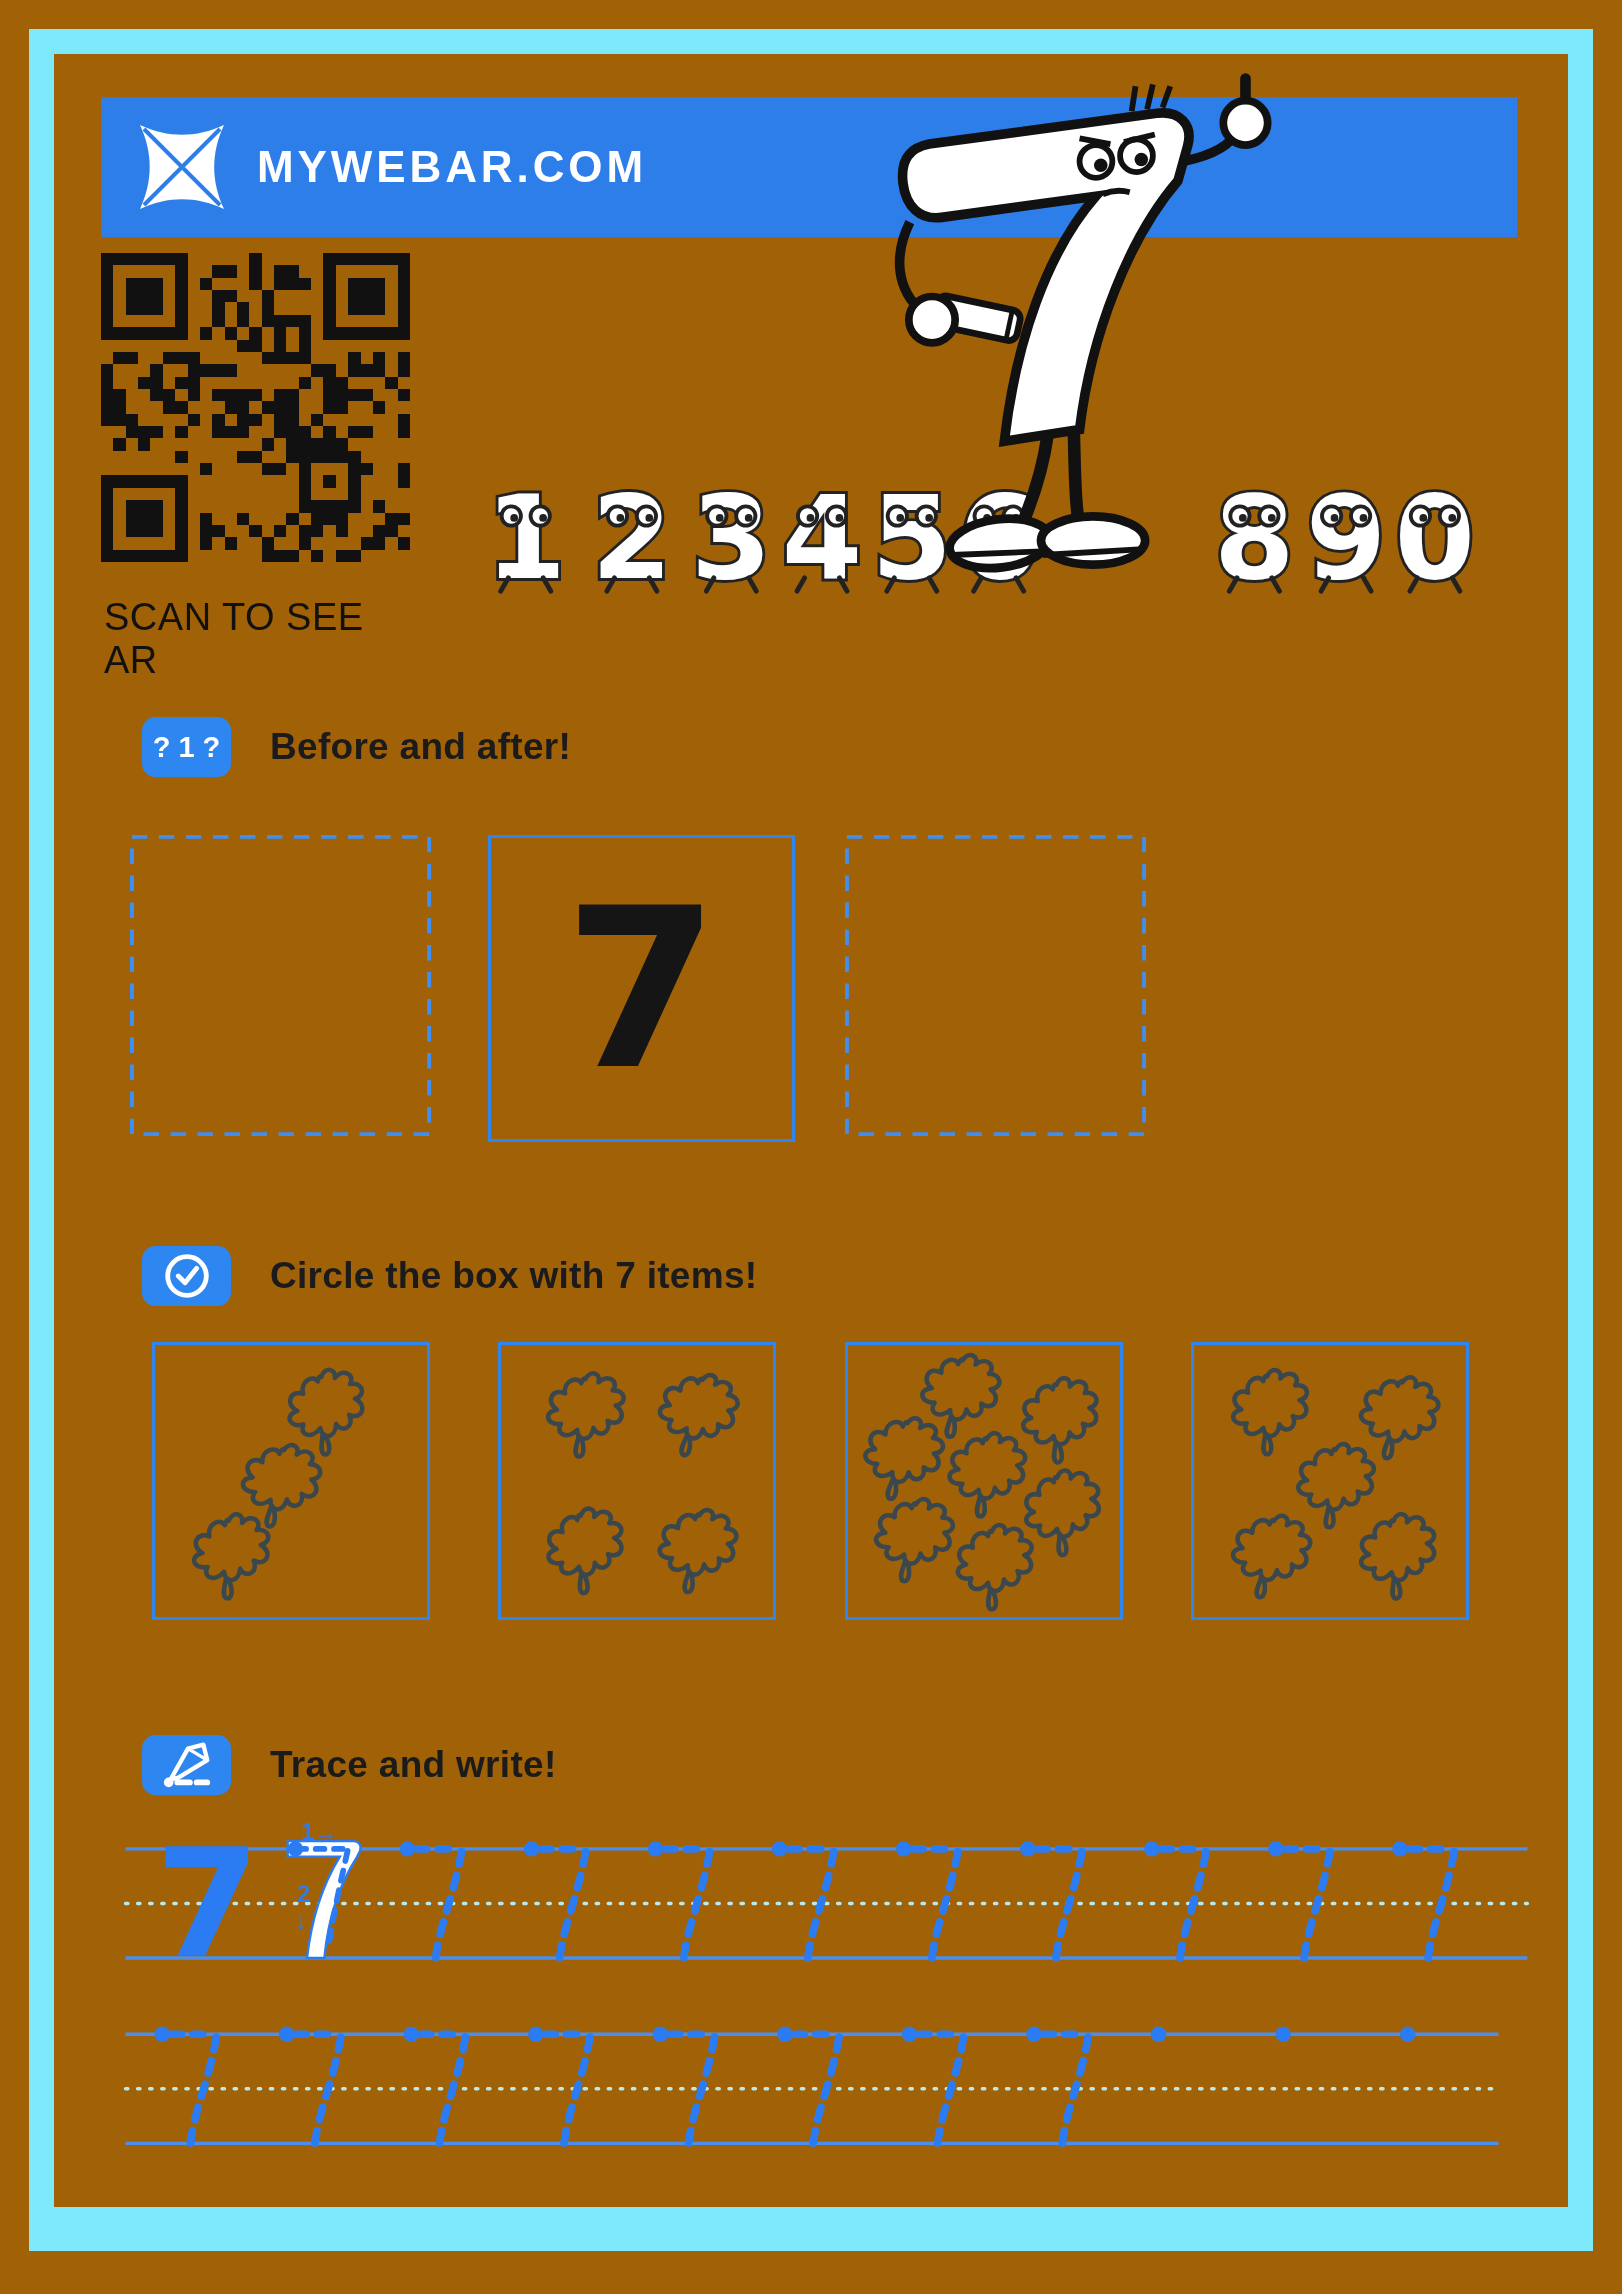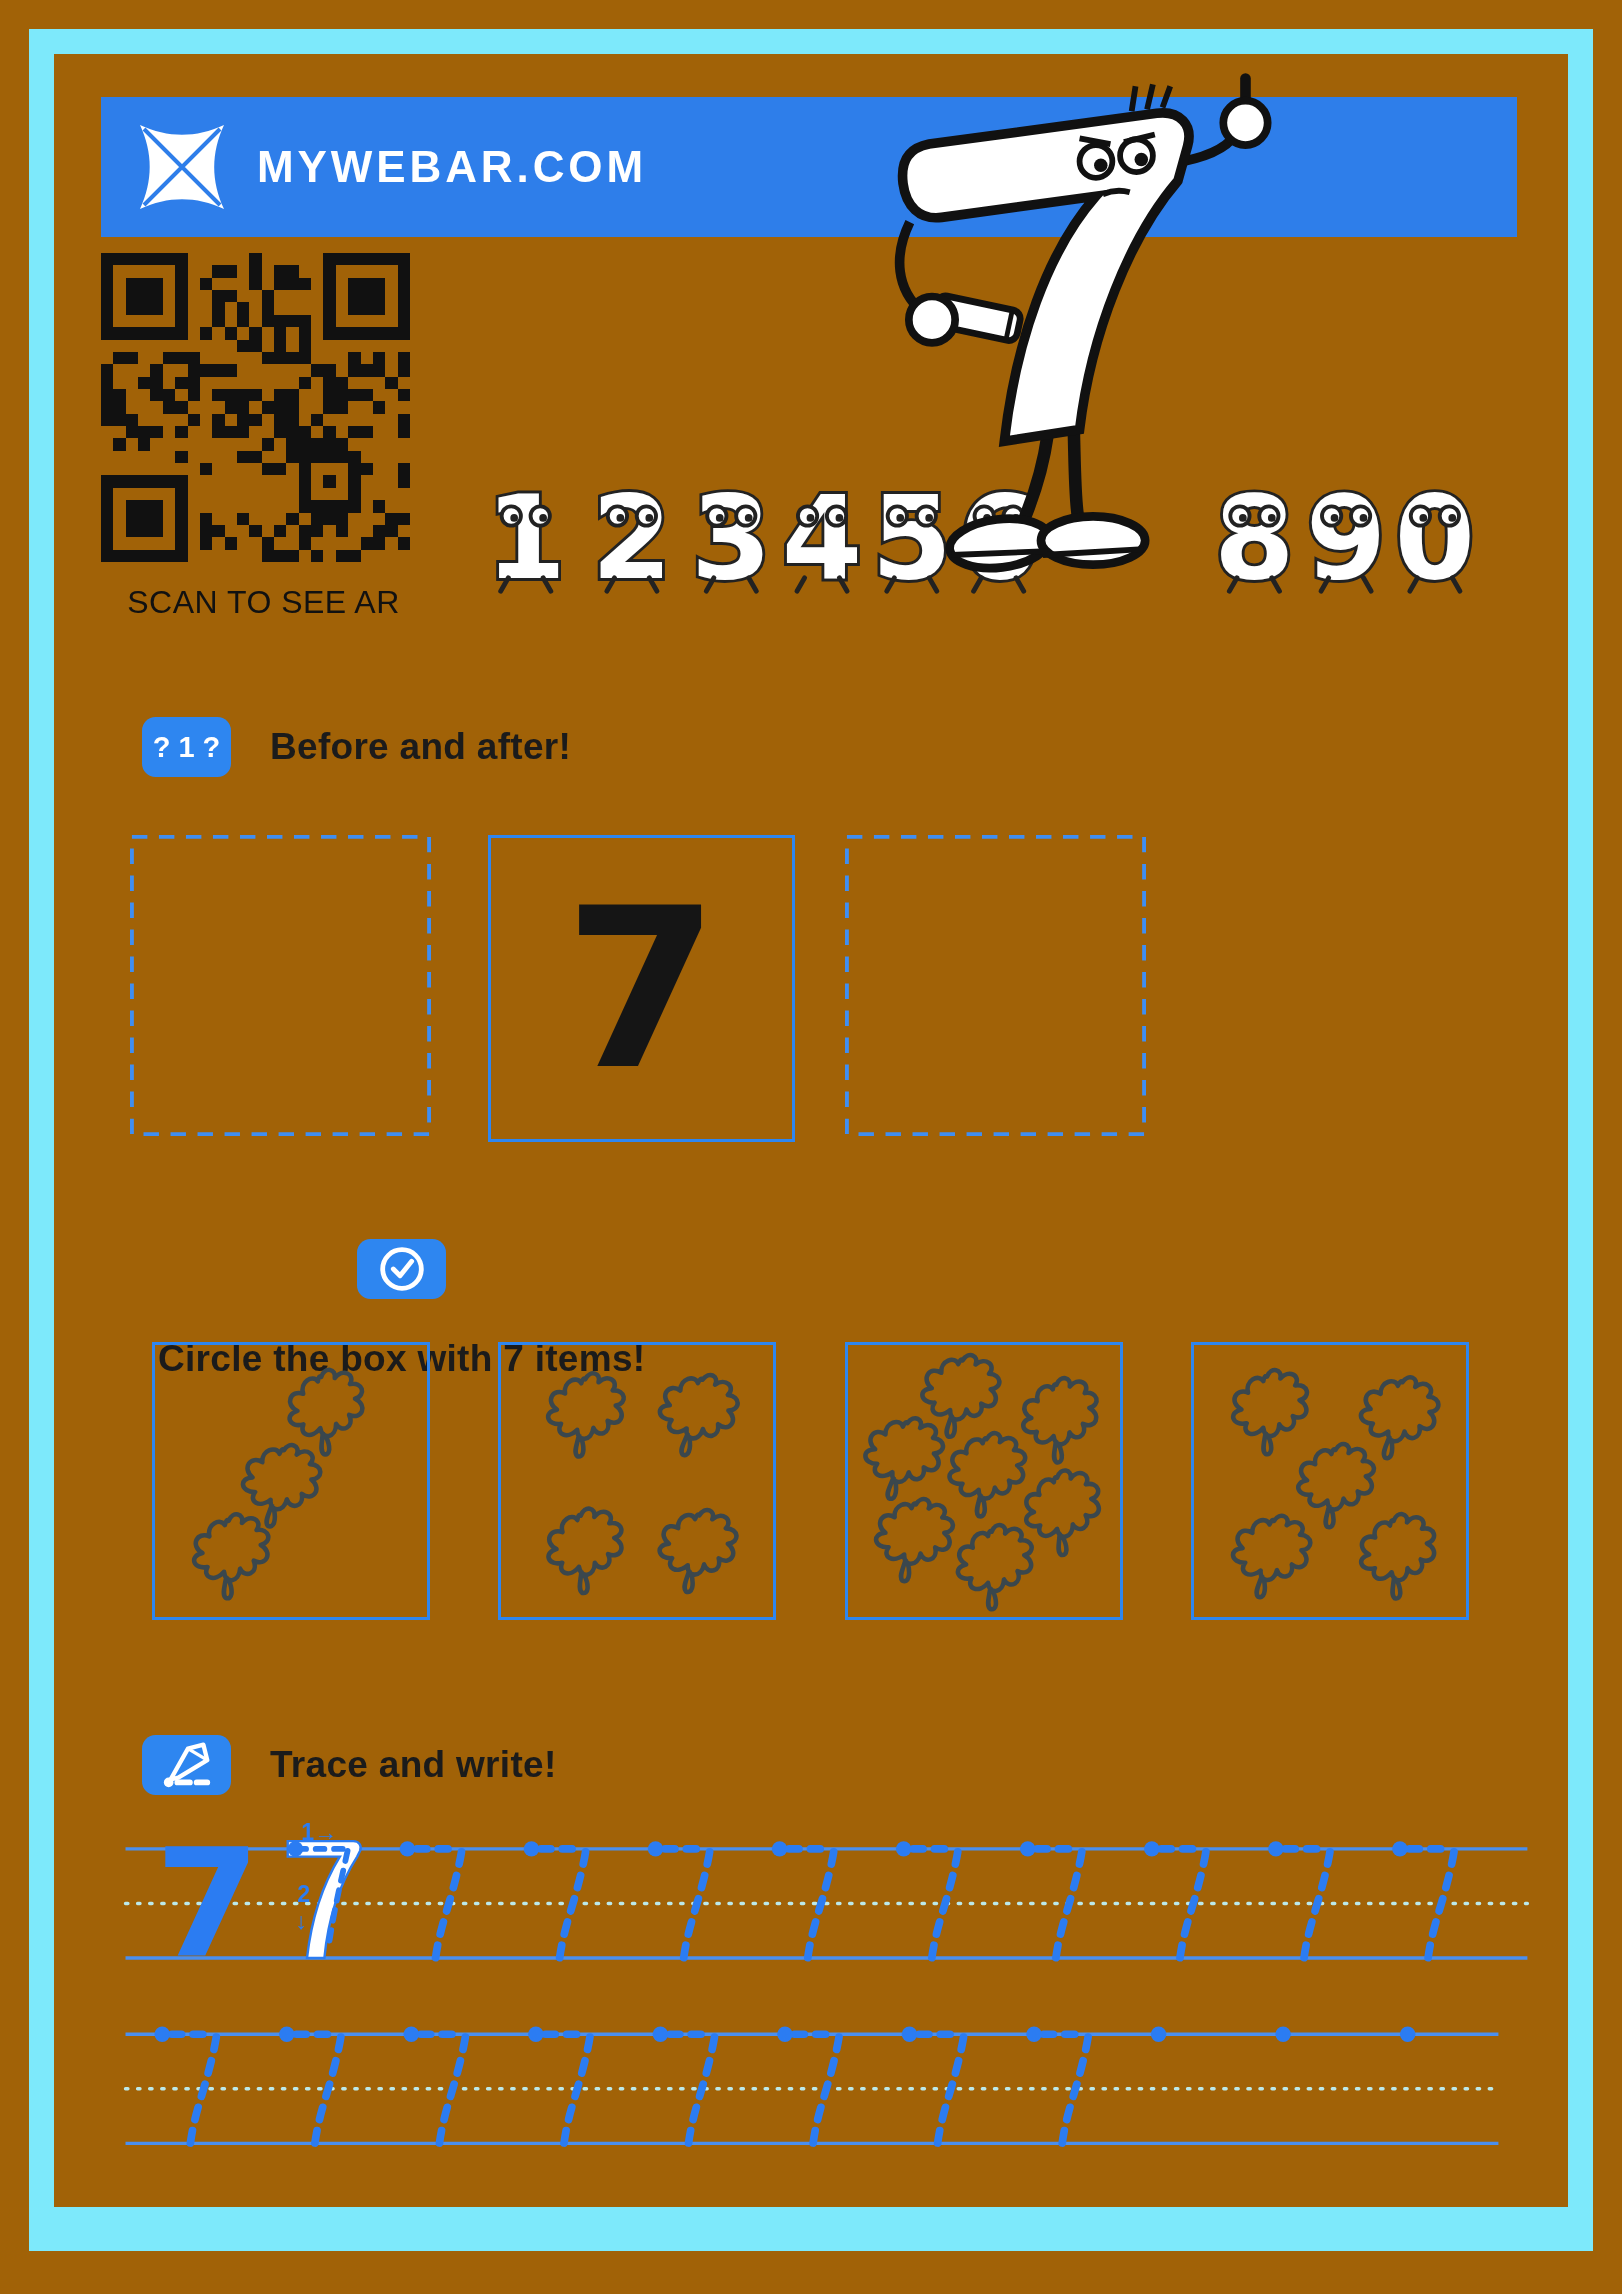--- a/index.html
+++ b/index.html
@@ -7,28 +7,28 @@
           font-family:"Liberation Sans",sans-serif;}
   .frame{position:absolute;left:29px;top:29px;right:29px;bottom:43px;
          border:25px solid var(--frame);border-bottom-width:44px;}
   
   .header{position:absolute;left:101px;top:97px;width:1416px;height:140px;
           background:var(--header-bg);display:flex;align-items:center;z-index:1;}
   .logo{width:100px;height:100px;margin-left:31px;flex:0 0 auto;}
   .brand{color:#fff;font-size:44px;font-weight:bold;letter-spacing:3.9px;margin-left:25px;}
   
   .qr{position:absolute;left:101px;top:253px;width:309px;height:309px;}
-  .qr-caption{position:absolute;left:104px;top:584px;width:319px;font-size:32px;
-              letter-spacing:0.5px;color:#111;text-align:center;}
+  .qr-caption{position:absolute;left:104px;top:596px;width:319px;font-size:38px;
+              letter-spacing:0.5px;color:#111;}
   
   .mascot{position:absolute;left:850px;top:53px;width:463px;height:541px;z-index:3;overflow:visible;}
   .parade{position:absolute;left:463px;top:433px;width:1052px;height:166px;z-index:2;overflow:visible;}
   
   .sec{position:absolute;display:flex;align-items:center;gap:23px;}
-  .sec1{left:142px;top:710px;} .sec2{left:142px;top:1239px;flex-direction:column;} .sec3{left:142px;top:1728px;}
+  .sec1{left:142px;top:710px;} .sec2{left:142px;top:1239px;} .sec3{left:142px;top:1728px;}
   .badge{width:89px;height:60px;background:var(--accent);border-radius:13.5px;color:#fff;
          display:flex;align-items:center;justify-content:center;font-weight:bold;font-size:29px;flex:0 0 auto;}
   .badge svg{width:56px;height:56px;}
   .sec h2{margin:16px;font-size:37px;font-weight:bold;color:var(--ink);letter-spacing:0.3px;}
   
   .ba-box{position:absolute;top:835px;width:301px;height:301px;display:flex;
           align-items:center;justify-content:center;}
   .ba-box.solid{border:3.9px solid var(--accent);}
   .ba-box .dash-rect{position:absolute;inset:0;width:100%;height:100%;}
   .ba-box span{font-family:"DejaVu Sans",sans-serif;font-weight:bold;font-size:222px;

